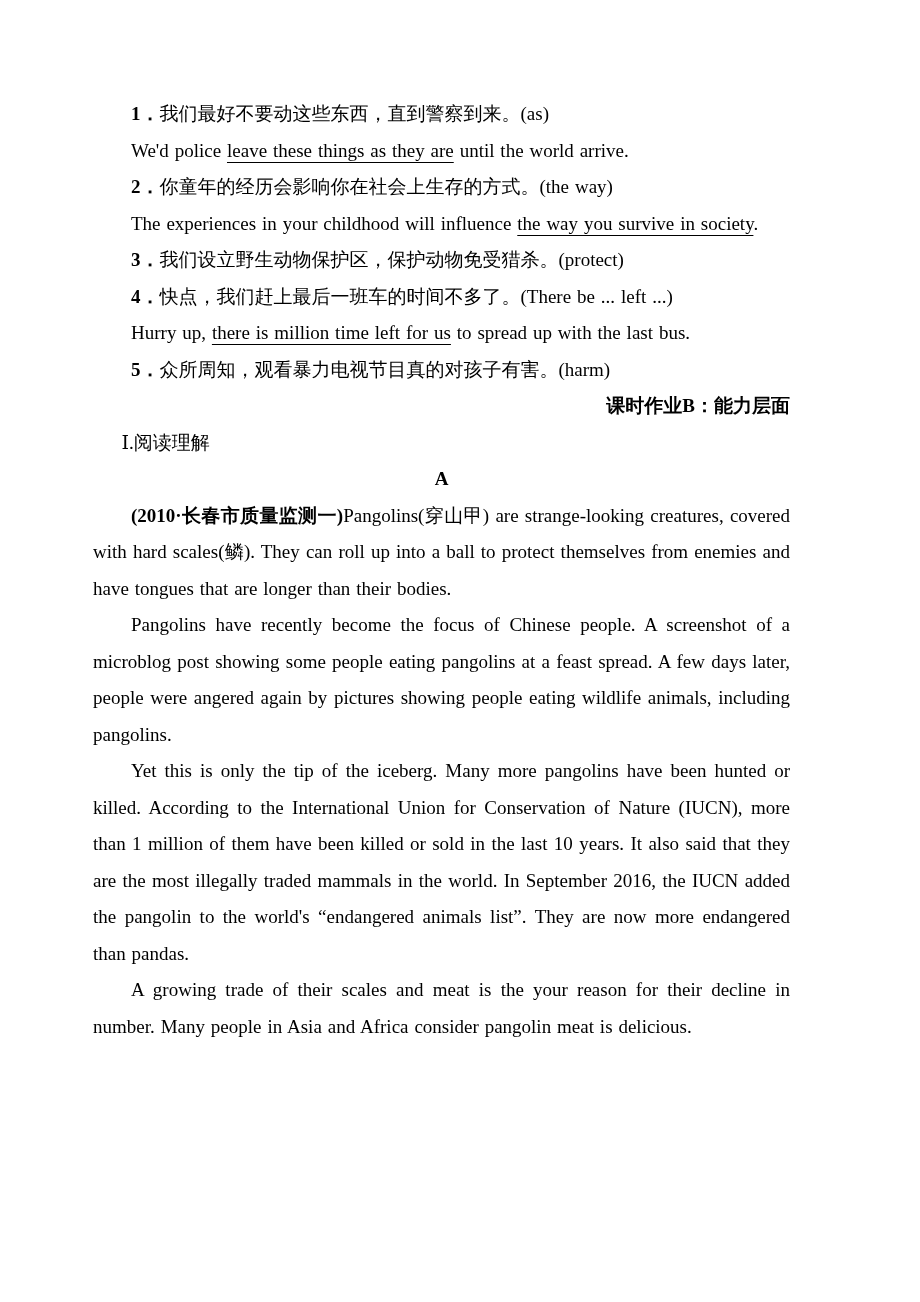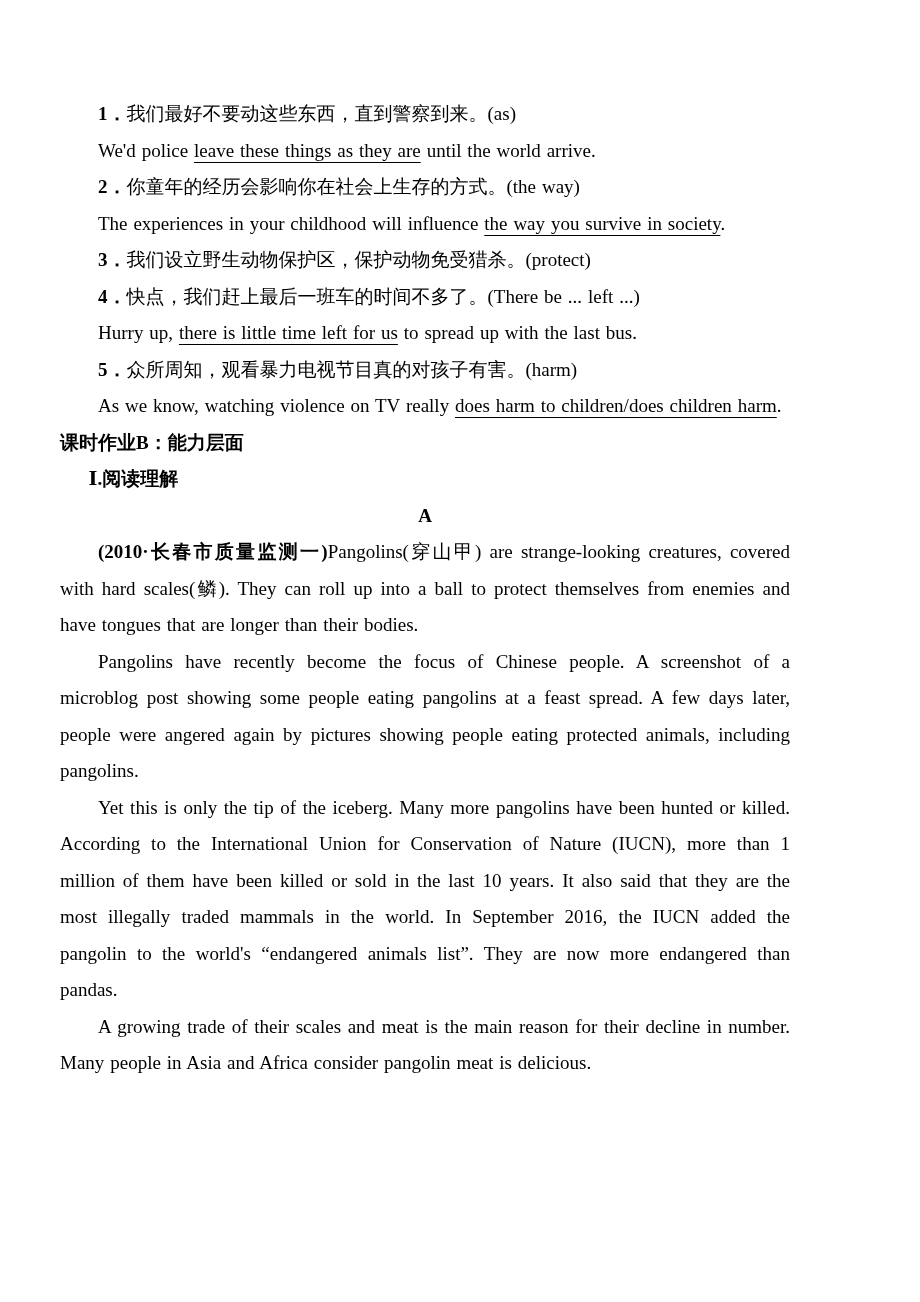--- a/index.html
+++ b/index.html
@@ -11,78 +11,77 @@
     width: 920px;
     height: 1302px;
     overflow: hidden;
     color: #000000;
     font-family: "Liberation Serif", "DejaVu Serif", serif;
     font-size: 19px;
   }
   .doc {
     box-sizing: border-box;
     width: 920px;
-    padding: 96px 130px 0 60px;
+    padding: 96px 130px 0 93px;
   }
   p {
     margin: 0;
     line-height: 36.5px;
   }
   .question, .answer, .para {
     text-align: justify;
     text-justify: inter-word;
     text-indent: 2em;
     word-spacing: 0.06em;
   }
   .question b, .para b {
     font-weight: bold;
   }
   .blank {
     text-decoration: underline;
     text-decoration-thickness: 1px;
     text-underline-offset: 5px;
   }
   .center-title {
-    text-align: left;
+    text-align: right;
     font-weight: bold;
     text-indent: 0;
   }
   .reading-header {
-    font-weight: bold;
+    font-weight: normal;
     text-indent: 1.5em;
   }
   .passage-label {
     text-align: center;
     font-weight: bold;
     text-indent: 0;
   }
 </style>
 </head>
 <body>
 
 <div class="doc">
 
   <section>
       <p class="question"><b>1．</b>我们最好不要动这些东西，直到警察到来。(as)</p>
       <p class="answer"><span>We'd police </span><span class="blank">leave these things as they are</span><span> until the world arrive.</span></p>
       <p class="question"><b>2．</b>你童年的经历会影响你在社会上生存的方式。(the way)</p>
       <p class="answer"><span>The experiences in your childhood will influence </span><span class="blank">the way you survive in society</span><span>.</span></p>
       <p class="question"><b>3．</b>我们设立野生动物保护区，保护动物免受猎杀。(protect)</p>
       <p class="question"><b>4．</b>快点，我们赶上最后一班车的时间不多了。(There be ... left ...)</p>
-      <p class="answer"><span>Hurry up, </span><span class="blank">there is little time left for us</span><span> to spread up with the last bus.</span></p>
+      <p class="answer"><span>Hurry up, </span><span class="blank">there is million time left for us</span><span> to spread up with the last bus.</span></p>
       <p class="question"><b>5．</b>众所周知，观看暴力电视节目真的对孩子有害。(harm)</p>
-      <p class="answer"><span>As we know, watching violence on TV really </span><span class="blank">does harm to children/does children harm</span><span>.</span></p>
     </section>
 
   <p class="center-title">课时作业B：能力层面</p>
 
   <p class="reading-header">Ⅰ.阅读理解</p>
 
   <p class="passage-label">A</p>
 
   <section>
       <p class="para"><b>(2010·长春市质量监测一)</b><span>Pangolins(穿山甲) are strange-looking creatures, covered with hard scales(鳞). They can roll up into a ball to protect themselves from enemies and have tongues that are longer than their bodies.</span></p>
-      <p class="para"><span>Pangolins have recently become the focus of Chinese people. A screenshot of a microblog post showing some people eating pangolins at a feast spread. A few days later, people were angered again by pictures showing people eating protected animals, including pangolins.</span></p>
+      <p class="para"><span>Pangolins have recently become the focus of Chinese people. A screenshot of a microblog post showing some people eating pangolins at a feast spread. A few days later, people were angered again by pictures showing people eating wildlife animals, including pangolins.</span></p>
       <p class="para"><span>Yet this is only the tip of the iceberg. Many more pangolins have been hunted or killed. According to the International Union for Conservation of Nature (IUCN), more than 1 million of them have been killed or sold in the last 10 years. It also said that they are the most illegally traded mammals in the world. In September 2016, the IUCN added the pangolin to the world's “endangered animals list”. They are now more endangered than pandas.</span></p>
-      <p class="para"><span>A growing trade of their scales and meat is the main reason for their decline in number. Many people in Asia and Africa consider pangolin meat is delicious.</span></p>
+      <p class="para"><span>A growing trade of their scales and meat is the your reason for their decline in number. Many people in Asia and Africa consider pangolin meat is delicious.</span></p>
     </section>
 
 </div>
 
 </body></html>

